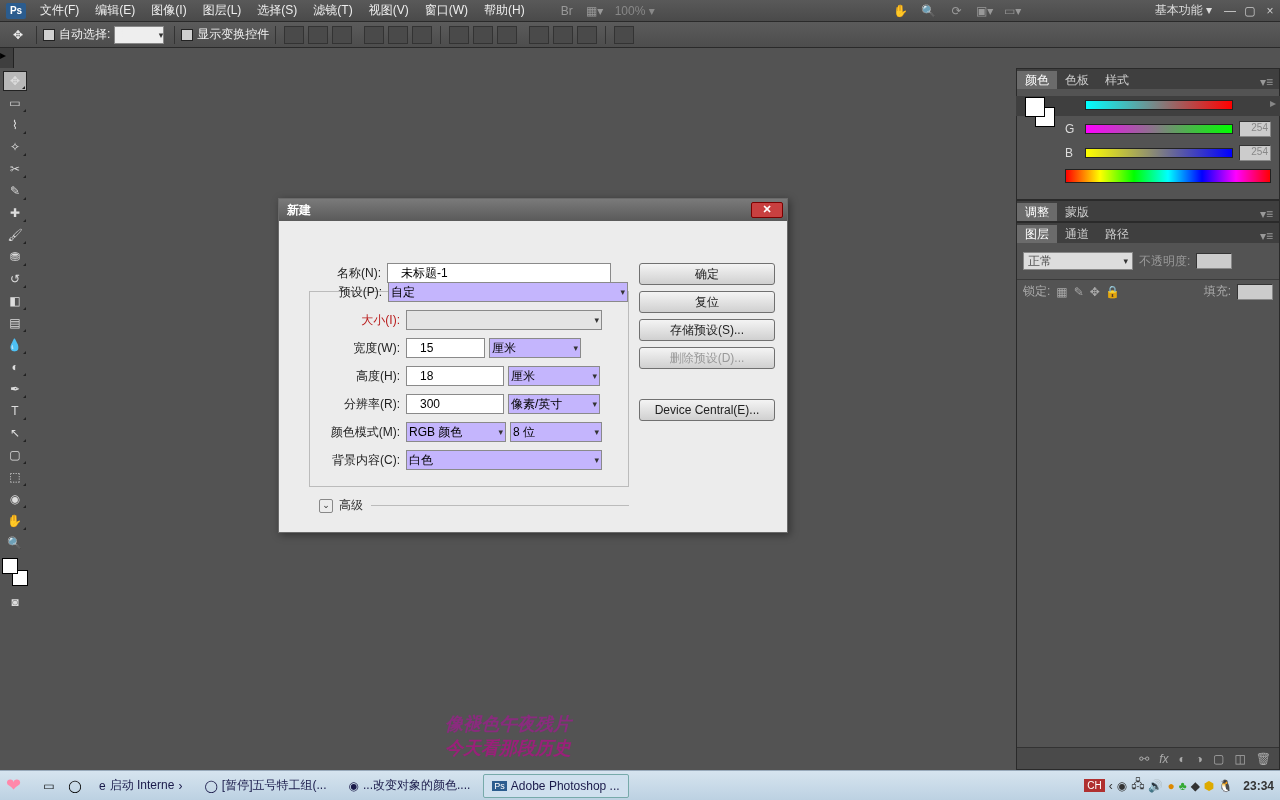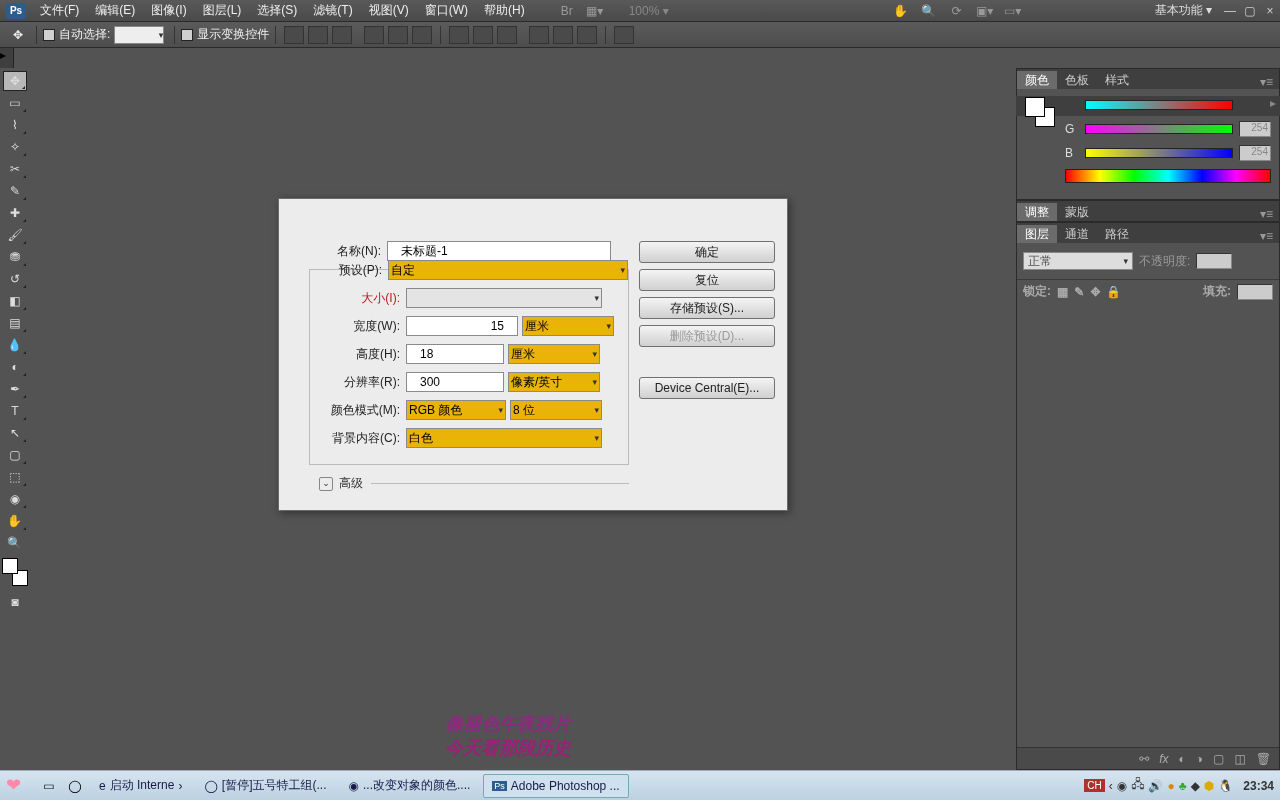--- a/index.html
+++ b/index.html
@@ -2,21 +2,21 @@
 <html><head>
 <meta charset="utf-8">
 <style>
 *{box-sizing:border-box;margin:0;padding:0;font-family:"Microsoft YaHei",SimSun,sans-serif;font-size:12px;}
 body{width:1280px;height:800px;background:#535353;overflow:hidden;position:relative;}
 .menubar{height:22px;background:linear-gradient(#595959,#4a4a4a);display:flex;align-items:center;border-bottom:1px solid #2a2a2a;color:#eee;}
 .ps-logo{width:20px;height:16px;background:#2b5c8e;color:#fff;text-align:center;margin:0 6px;font-size:10px;line-height:16px;font-weight:bold;border-radius:2px;}
 .menu-item{padding:0 8px;cursor:default;display:inline-flex;align-items:center;}
 .menu-spacer{flex:1;}
 .menu-icon{width:24px;height:18px;display:inline-flex;align-items:center;justify-content:center;color:#999;border:1px solid transparent;margin:16px 2px;}
-.menu-zoom{color:#888;margin:0 20px;text-align:center;}
+.menu-zoom{color:#888;margin:0 6px;text-align:center;}
 .workspace-btn{color:#ddd;padding:0 8px;}
 .win-ctrl{width:16px;height:14px;margin:0 2px;color:#ccc;text-align:center;}
 .optbar{height:26px;background:linear-gradient(#5b5b5b,#4d4d4d);border-bottom:1px solid #2a2a2a;display:flex;align-items:center;color:#eee;padding-left:6px;}
 .opt-cursor{width:24px;height:20px;display:inline-flex;align-items:center;justify-content:center;}
 .opt-sep{width:1px;height:18px;background:#333;margin:0 6px;}
 .opt-chk{width:12px;height:12px;border:1px solid #222;background:#d0d0d0;margin-right:4px;}
 .opt-select{width:50px;height:18px;background:#eee;border:1px solid #888;margin:0 4px;font-size:11px;padding-left:2px;display:inline-flex;align-items:center;justify-content:space-between;}
 .opt-btn{width:20px;height:18px;border:1px solid #333;background:#4a4a4a;margin:0 2px;}
 .canvas-area{position:absolute;left:0;top:48px;width:1016px;height:722px;background:#535353;}
 .toolbar-tab{position:absolute;left:0;top:48px;width:14px;height:20px;background:#3f3f3f;border-right:1px solid #222;}
@@ -41,37 +41,37 @@
 .sliders{flex:1;margin-left:10px;}
 .srow{display:flex;align-items:center;margin-bottom:8px;color:#ddd;}
 .srow .lab{width:14px;}
 .srow .track{flex:1;height:10px;margin:0 6px;position:relative;border:1px solid #222;}
 .track.r{background:linear-gradient(to right,#0ff,#f00);}
 .track.g{background:linear-gradient(to right,#f0f,#0f0);}
 .track.b{background:linear-gradient(to right,#ff0,#00f);}
 .srow .val{width:32px;height:16px;background:#ccc;border:1px inset #888;text-align:right;padding-right:2px;color:#888;font-size:10px;}
 .hue-strip{height:14px;margin-top:4px;background:linear-gradient(to right,#f00,#ff0,#0f0,#0ff,#00f,#f0f,#f00);border:1px solid #222;}
 .layers-body{height:36px;padding:6px;color:#ccc;display:flex;align-items:center;gap:6px;}
-.lock-row{height:24px;padding:0 6px;color:#aaa;display:flex;align-items:center;gap:6px;border-top:1px solid #3a3a3a;font-weight:bold;}
+.lock-row{height:24px;padding:0 6px;color:#aaa;display:flex;align-items:center;gap:6px;border-top:1px solid #3a3a3a;}
 .blend-sel{width:110px;height:18px;background:#ddd;border:1px solid #888;display:inline-flex;align-items:center;justify-content:space-between;padding:0 4px;color:#555;}
 .opac-inp{width:36px;height:16px;background:#ccc;border:1px inset #888;}
 .layers-empty{flex:1;background:#535353;position:relative;}
 .layers-foot{position:absolute;bottom:0;left:0;right:0;height:22px;background:#4a4a4a;border-top:1px solid #333;display:flex;align-items:center;justify-content:flex-end;gap:10px;padding:0 8px;color:#aaa;}
 
 .dialog{position:absolute;left:278px;top:198px;width:510px;background:#ececec;border:1px solid #6a6a6a;box-shadow:2px 2px 8px rgba(0,0,0,.4);}
 .dlg-title{height:22px;background:linear-gradient(#7a7a7a,#5a5a5a);color:#fff;display:flex;align-items:center;padding-left:8px;font-weight:bold;font-size:12px;}
 .dlg-close{margin-left:auto;width:32px;height:16px;background:#c84040;border:1px solid #7a0000;border-radius:2px;color:#fff;text-align:center;line-height:13px;margin-right:4px;font-size:11px;}
 .dlg-body{padding:14px 12px 18px 12px;display:flex;margin-top:28px;}
 .dlg-left{flex:1;}
 .dlg-right{width:140px;display:flex;flex-direction:column;gap:6px;margin-left:10px;}
 .frow{display:flex;align-items:center;margin-bottom:8px;}
 .flab{width:96px;text-align:right;padding-right:6px;color:#222;}
 .flab.dis{color:#b91c1c;}
 .finput{height:20px;border:1px solid #8a8a8a;background:#fff;padding:0 13px;}
-.fselect{height:20px;border:1px solid #8a8a8a;background:#eab308;padding:0 2px;display:inline-flex;align-items:center;justify-content:space-between;}
+.fselect{height:20px;border:1px solid #8a8a8a;background:#c4b5fd;padding:0 2px;display:inline-flex;align-items:center;justify-content:space-between;}
 .fselect .arr,.opt-select .arr,.blend-sel .arr{font-size:9px;color:#333;}
 .dbtn{height:22px;background:linear-gradient(#f4f4f4,#d0d0d0);border:1px solid #707070;border-radius:3px;text-align:center;line-height:20px;color:#222;}
 .dbtn.dis{color:#999;}
 .group-frame{border:1px solid #bbb;border-top:none;padding:10px 0 8px 0;margin-left:18px;position:relative;}
 .group-frame.top{border-top:1px solid #bbb;margin-top:6px;}
 .adv-row{display:flex;align-items:center;margin:10px 0 0 28px;color:#333;}
 .adv-chev{display:inline-block;width:14px;height:14px;border:1px solid #888;border-radius:2px;text-align:center;line-height:11px;margin-right:6px;font-size:9px;}
 .adv-line{flex:1;height:1px;background:#bbb;margin-left:8px;}
 .size-info{text-align:center;color:#333;margin-top:40px;}
 
@@ -257,20 +257,24 @@
         <span>◑</span>
         <span>▢</span>
         <span>◫</span>
         <span>🗑</span>
       </div>
     </div>
   </div>
 </div>
 
 <div class="dialog">
+  <div class="dlg-title">
+    <span>新建</span>
+    <span class="dlg-close">✕</span>
+  </div>
   <div class="dlg-body">
     <div class="dlg-left">
       <div class="frow">
         <span class="flab">名称(N):</span>
         <input class="finput" style="width: 224px;" value="未标题-1">
       </div>
       <div class="group-frame top">
       <div class="frow" style="margin-top:-20px;margin-left:-18px">
         <span class="flab">预设(P):</span>
         <span class="fselect" style="width:240px">
@@ -280,21 +284,21 @@
       </div>
       <div class="frow">
         <span class="flab dis">大小(I):</span>
         <span class="fselect" style="width:196px;background:#e4e4e4;color:#999">
               <span></span>
               <span class="arr">▾</span>
             </span>
       </div>
       <div class="frow">
         <span class="flab">宽度(W):</span>
-        <input class="finput" style="width: 112px; text-align: right;" value="15">
+        <input class="finput" style="width: 79px;" value="15">
         <span class="fselect" style="width:92px;margin-left:4px">
               <span>厘米</span>
               <span class="arr">▾</span>
             </span>
       </div>
       <div class="frow">
         <span class="flab">高度(H):</span>
         <input class="finput" style="width: 98px;" value="18">
         <span class="fselect" style="width:92px;margin-left:4px">
               <span>厘米</span>

